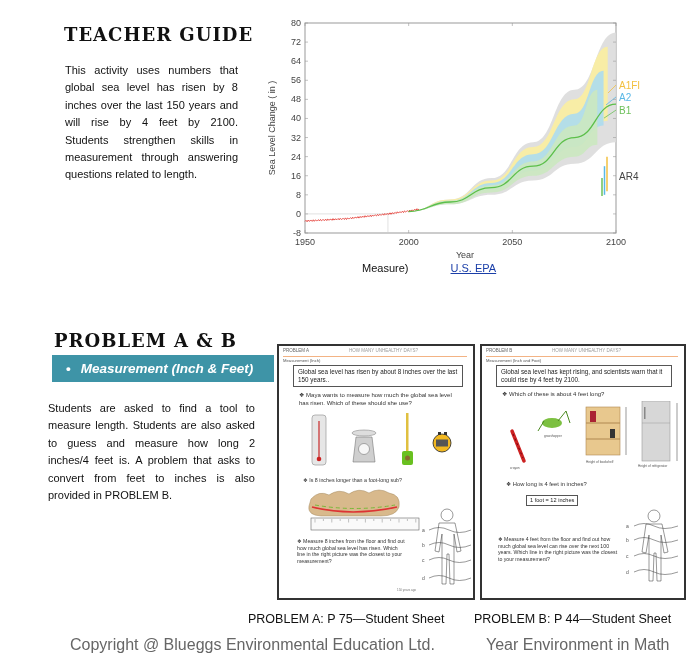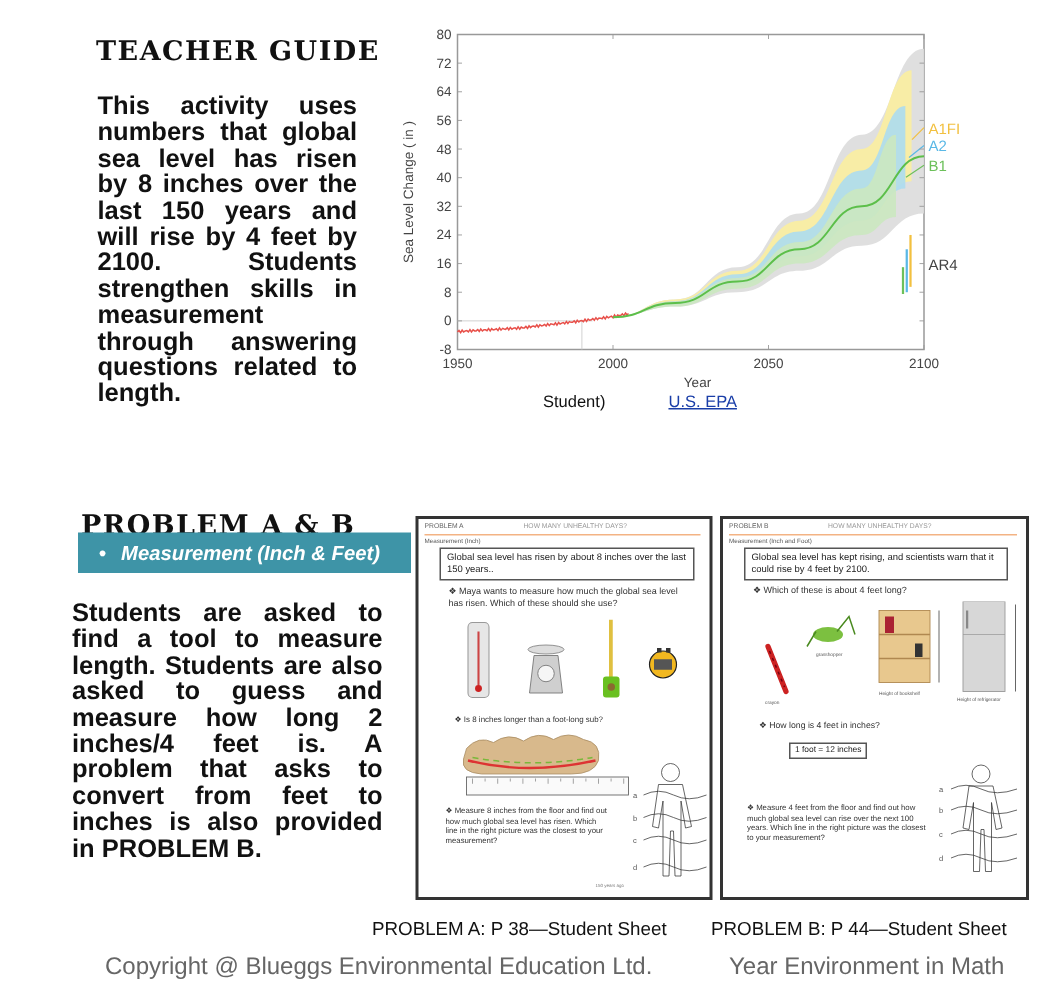--- a/index.html
+++ b/index.html
@@ -1,19 +1,19 @@
 <!DOCTYPE html>
 <html><head>
 <meta charset="utf-8">
 <style>
   html, body { margin:0; padding:0; background:#fff; }
   body { width:695px; height:655px; position:relative; overflow:hidden; font-family:"Liberation Sans", sans-serif; color:#111; }
   .abs { position:absolute; }
   .heading { font-family:"DejaVu Serif", serif; font-weight:bold; font-size:18px; letter-spacing:1px; color:#111; }
-  .body-text { font-family:"Liberation Sans", sans-serif; font-size:17px; line-height:17.4px; text-align:justify; text-align-last:left; color:#111;font-weight:bold; }
+  .body-text { font-family:"Liberation Sans", sans-serif; font-size:11px; line-height:17.4px; text-align:justify; text-align-last:left; color:#111; }
   .banner { background:#3e94a7; color:#fff; font-style:italic; font-weight:bold; font-size:13.5px; padding:0 0 0 14px; height:27px; line-height:27px; box-sizing:border-box; }
   .banner .bullet { font-style:normal; margin-right:10px; }
   .sheet { border:2px solid #333; background:#fff; box-sizing:border-box; overflow:hidden; }
   .sheet-head { font-size:4.5px; color:#666; padding:2px 4px 0 4px; position:relative; height:8px; }
   .sheet-head .mid { position:absolute; left:70px; top:2px; color:#999; }
   .sheet-rule { height:1px; background:#f3b384; margin:0 6px 0 4px; }
   .sheet-sub { font-size:4.2px; color:#555; padding:1px 4px; }
   .box { border:1.2px solid #555; font-size:6.3px; color:#222; padding:2px 4px; line-height:8px; }
   .q { font-size:6px; color:#333; line-height:7.5px; }
   .caption { font-size:12.5px; color:#111; }
@@ -97,24 +97,24 @@
       <text x="250.33333333333331" y="233" text-anchor="middle" class="tick">2050</text>
       <line x1="354" y1="221" x2="354" y2="218" stroke="#999" stroke-width="0.6"></line>
       <line x1="354" y1="11" x2="354" y2="14" stroke="#999" stroke-width="0.6"></line>
       <text x="354" y="233" text-anchor="middle" class="tick">2100</text>
       <text x="203" y="246" text-anchor="middle" class="tick">Year</text>
       <text x="13" y="116" text-anchor="middle" class="tick" transform="rotate(-90 13 116)">Sea Level Change ( in )</text>
     </g>
 </svg>
 
 <div class="abs source" style="left:362px;top:262px;">
-  <span>Student) </span><a>U.S. EPA</a>
-</div>
-
-<div class="abs heading" style="left:54px;top:340px;">PROBLEM A &amp; B</div>
+  <span>Measure) </span><a>U.S. EPA</a>
+</div>
+
+<div class="abs heading" style="left:54px;top:330px;">PROBLEM A &amp; B</div>
 <div class="abs banner" style="left:52px;top:355px;width:222px;">
   <span class="bullet">•</span><span>Measurement (Inch &amp; Feet)</span>
 </div>
 <div class="abs body-text" style="left:48px;top:400px;width:207px;">Students are asked to find a tool to measure length.  Students are also asked to guess and measure how long 2 inches/4 feet is.  A problem that asks to convert from feet to inches is also provided in PROBLEM B.</div>
 
 <div class="abs sheet" style="left:277px;top:344px;width:198px;height:256px;">
   <div class="sheet-head">
     <span>PROBLEM A</span>
     <span class="mid">HOW MANY UNHEALTHY DAYS?</span>
   </div>
@@ -222,16 +222,16 @@
         <path d="M14 50 q10 -5 20 0 q10 5 24 0"></path>
         <path d="M14 66 q10 -5 20 0 q10 5 24 0"></path>
     </g>
     <text x="6" y="22" font-size="5" fill="#555">a</text>
     <text x="6" y="36" font-size="5" fill="#555">b</text>
     <text x="6" y="52" font-size="5" fill="#555">c</text>
     <text x="6" y="68" font-size="5" fill="#555">d</text>
   </svg>
 </div>
 
-<div class="abs caption" style="left:248px;top:612px;">PROBLEM A: P 38—Student Sheet</div>
+<div class="abs caption" style="left:248px;top:612px;">PROBLEM A: P 75—Student Sheet</div>
 <div class="abs caption" style="left:474px;top:612px;">PROBLEM B: P 44—Student Sheet</div>
 <div class="abs footer" style="left:70px;top:636px;">Copyright @ Blueggs Environmental Education Ltd.</div>
 <div class="abs footer" style="left:486px;top:636px;">Year Environment in Math</div>
 
 </body></html>

